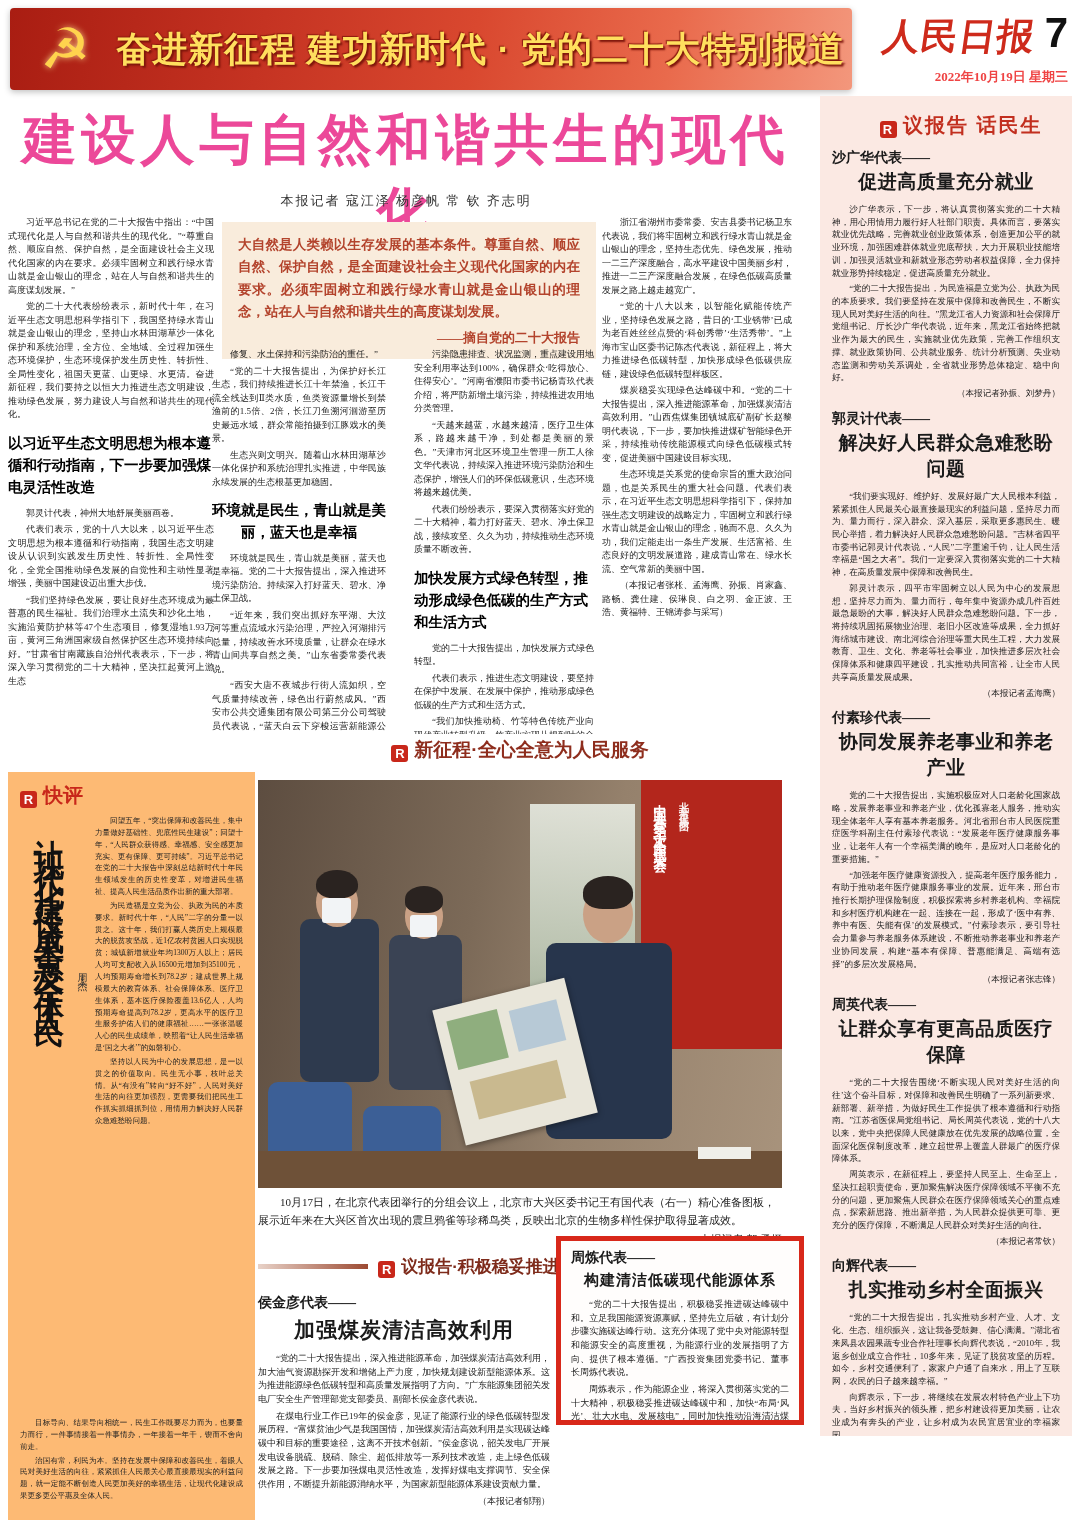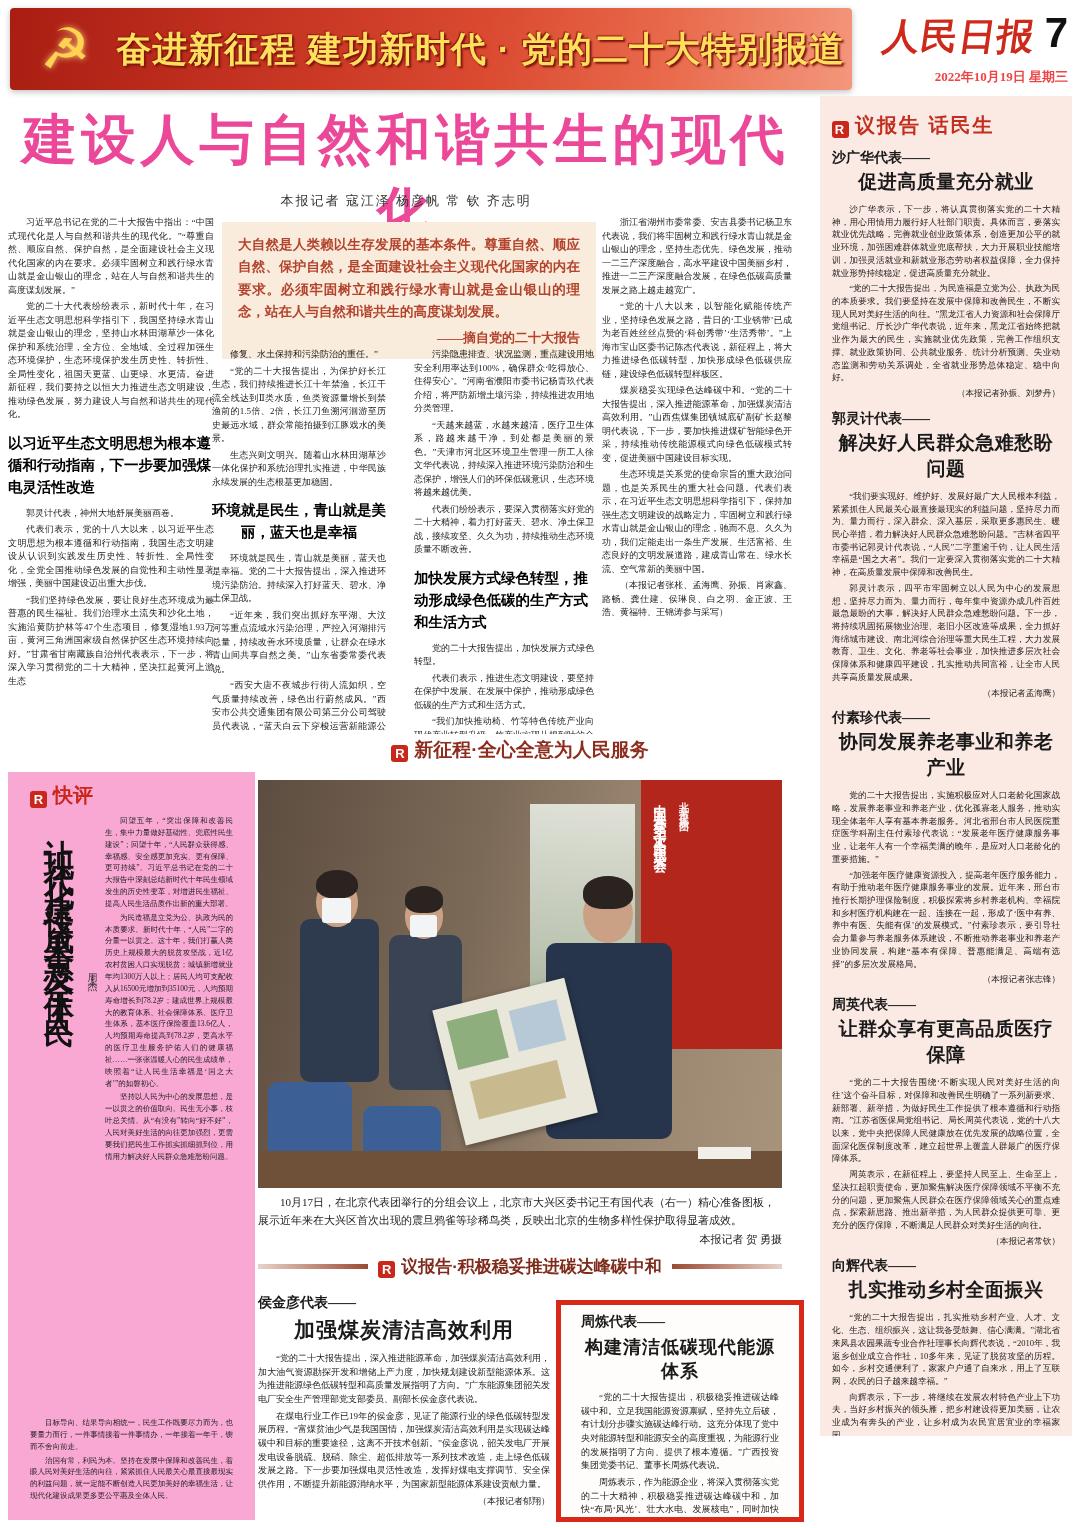--- a/index.html
+++ b/index.html
@@ -43,22 +43,22 @@
     font-family:"Liberation Sans",sans-serif;font-weight:bold;font-size:13px;line-height:17px;
     text-align:center;border-radius:3px;margin-right:6px;vertical-align:-2px;}
   .service{position:absolute;left:258px;top:737px;width:524px;text-align:center;
     font-family:"Liberation Sans","DejaVu Sans",sans-serif;font-weight:900;font-size:19px;color:#8e2d1d;}
   .carbon{position:absolute;left:258px;top:1255px;width:524px;display:flex;align-items:center;gap:10px;}
   .carbon .txt{font-family:"Liberation Sans","DejaVu Sans",sans-serif;font-weight:900;
     font-size:17px;color:#7e2b1b;white-space:nowrap;}
   .rule-l{flex:1;height:5px;background:linear-gradient(to left,#9c4a32,#e8d2c8);}
   .rule-r{flex:1;height:5px;background:linear-gradient(to right,#9c4a32,#e8d2c8);}
   
-  .kuaiping{position:absolute;left:8px;top:772px;width:247px;height:748px;background:#f9a8d4;
-    box-sizing:border-box;padding:10px 22px 8px;overflow:hidden;}
+  .kuaiping{position:absolute;left:8px;top:772px;width:247px;height:748px;background:#fdba74;
+    box-sizing:border-box;padding:10px 12px 8px;overflow:hidden;}
   .kp-head{font-family:"Liberation Sans",sans-serif;font-weight:900;font-size:20px;color:#c8271a;}
   .kp-flex{display:flex;margin-top:6px;height:596px;}
   .kp-title{writing-mode:vertical-rl;font-size:30px;font-weight:900;letter-spacing:14px;
     color:#111;font-family:"Liberation Serif",serif;margin-left:8px;}
   .kp-author{writing-mode:vertical-rl;font-size:10px;color:#333;margin:150px 6px 0 6px;letter-spacing:4px;}
   .kp-body{flex:1;font-size:7.5px;line-height:1.58;text-align:justify;color:#222;overflow:hidden;}
   .kp-body p,.kp-bottom p{margin:0 0 2px;text-indent:2em;}
   .kp-bottom{margin-top:6px;font-size:7.5px;line-height:1.58;text-align:justify;color:#222;}
   
   .photo{position:absolute;left:258px;top:780px;width:524px;height:408px;overflow:hidden;
@@ -87,28 +87,28 @@
   .caption .cap-text{text-indent:2em;margin:0;}
   .cap-credit{text-align:right;margin:2px 0 0;}
   
   .b-art{position:absolute;box-sizing:border-box;}
   .rep-line{font-size:14px;font-weight:bold;margin:2px 0 4px;}
   .art-title{font-size:21px;font-weight:900;text-align:center;margin:0 0 8px;letter-spacing:1px;}
   .b-body{font-size:9px;line-height:1.52;text-align:justify;}
   .b-body p{margin:0 0 3px;text-indent:2em;}
   .sig{text-align:right;text-indent:0 !important;}
   .hou{left:258px;top:1292px;width:292px;}
-  .zhou{left:556px;top:1300px;width:248px;height:222px;border:5px solid #d8281a;
-    padding:6px 20px;background:#fffdfc;overflow:hidden;}
-  .zhou .art-title{font-size:18px;}
+  .zhou{left:556px;top:1236px;width:248px;height:189px;border:5px solid #d8281a;
+    padding:6px 10px;background:#fffdfc;overflow:hidden;}
+  .zhou .art-title{font-size:15px;}
   
   .sidebar{position:absolute;left:820px;top:96px;width:252px;height:1340px;background:#fbe9e3;
     box-sizing:border-box;padding:16px 12px 10px;overflow:hidden;}
   .sb-head{font-family:"Liberation Sans","DejaVu Sans",sans-serif;font-weight:900;font-size:20px;
-    color:#c22f1f;margin-bottom:6px;letter-spacing:2px;}
+    color:#c22f1f;margin-bottom:6px;letter-spacing:2px;margin-left:48px;}
   .sb-art{margin-bottom:6px;}
   .sb-rep{font-size:14px;font-weight:bold;margin:10px 0 2px;}
   .sb-title{font-size:19px;font-weight:900;text-align:center;margin:2px 0 8px;letter-spacing:.5px;}
   .sb-body{font-size:8.6px;line-height:1.48;text-align:justify;color:#1c1c1c;}
   .sb-body p{margin:0 0 3px;text-indent:2em;}
 </style>
 </head>
 <body>
 
 <div class="page">

